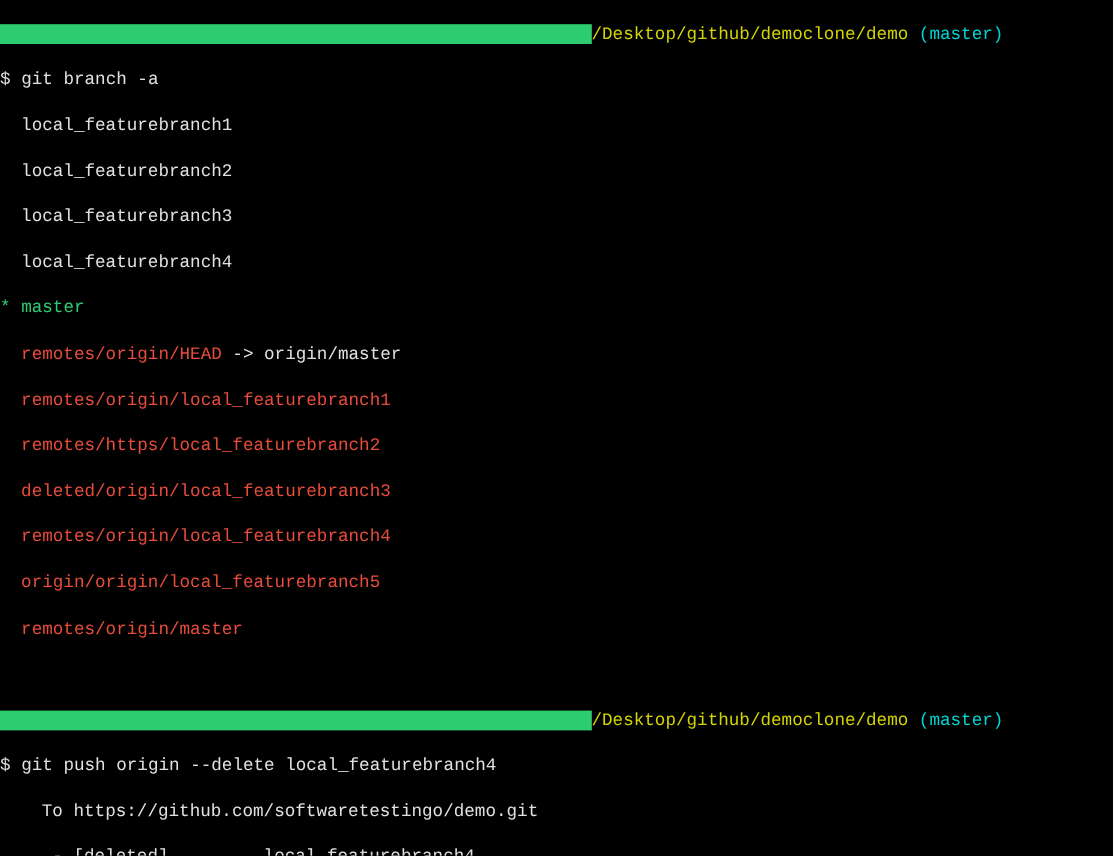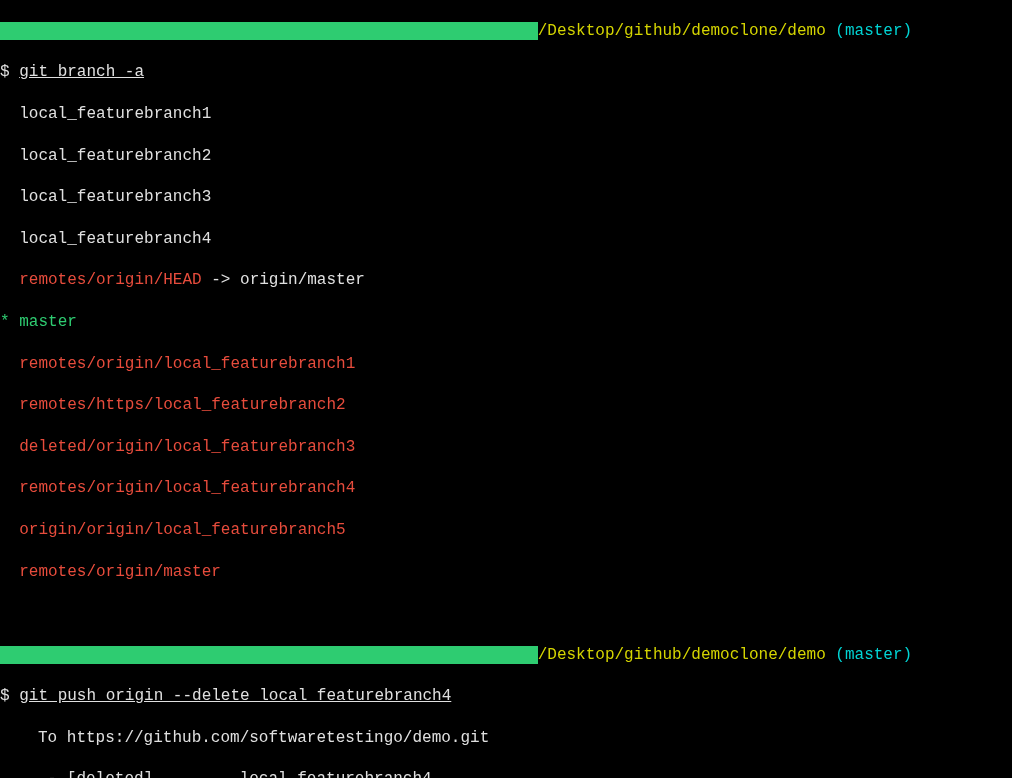--- a/index.html
+++ b/index.html
@@ -31,21 +31,20 @@
       margin-top: 28px;
     }
     .branch-indicator {
       color: #00d4d4;
     }
     .prompt-symbol {
       color: #e0e0e0;
     }
     .cmd {
       color: #e0e0e0;
-      text-decoration: underline;
     }
     .local-branch {
       color: #e0e0e0;
     }
     .current-branch {
       color: #2ecc71;
     }
     .remote-branch {
       color: #e74c3c;
     }
@@ -63,22 +62,22 @@
 </head>
 <body>
 
 <div class="terminal">
 <span class="line"><span class="green-bar">                                                        </span><span class="path">/Desktop/github/democlone/demo</span><span class="branch-indicator"><span> (</span><span>master</span><span>)</span></span></span>
 <span class="line"><span class="prompt-symbol">$</span> <span class="cmd">git branch -a</span></span>
 <span class="line">  <span class="local-branch">local_featurebranch1</span></span>
 <span class="line">  <span class="local-branch">local_featurebranch2</span></span>
 <span class="line">  <span class="local-branch">local_featurebranch3</span></span>
 <span class="line">  <span class="local-branch">local_featurebranch4</span></span>
+<span class="line"><span class="current-branch">*</span> <span class="current-branch">master</span></span>
 <span class="line">  <span class="remote-branch">remotes/origin/HEAD</span><span class="arrow-text"> -&gt; origin/master</span></span>
-<span class="line"><span class="current-branch">*</span> <span class="current-branch">master</span></span>
 <span class="line">  <span class="remote-branch">remotes/origin/local_featurebranch1</span></span>
 <span class="line">  <span class="remote-branch">remotes/https/local_featurebranch2</span></span>
 <span class="line">  <span class="remote-branch">deleted/origin/local_featurebranch3</span></span>
 <span class="line">  <span class="remote-branch">remotes/origin/local_featurebranch4</span></span>
 <span class="line">  <span class="remote-branch">origin/origin/local_featurebranch5</span></span>
 <span class="line">  <span class="remote-branch">remotes/origin/master</span></span>
 <span class="line"> </span>
 <span class="line"><span class="green-bar">                                                        </span><span class="path">/Desktop/github/democlone/demo</span><span class="branch-indicator"><span> (</span><span>master</span><span>)</span></span></span>
 <span class="line"><span class="prompt-symbol">$</span> <span class="cmd">git push origin --delete local_featurebranch4</span></span>
 <span class="line"><span class="output-text">To https://github.com/softwaretestingo/demo.git</span></span>

